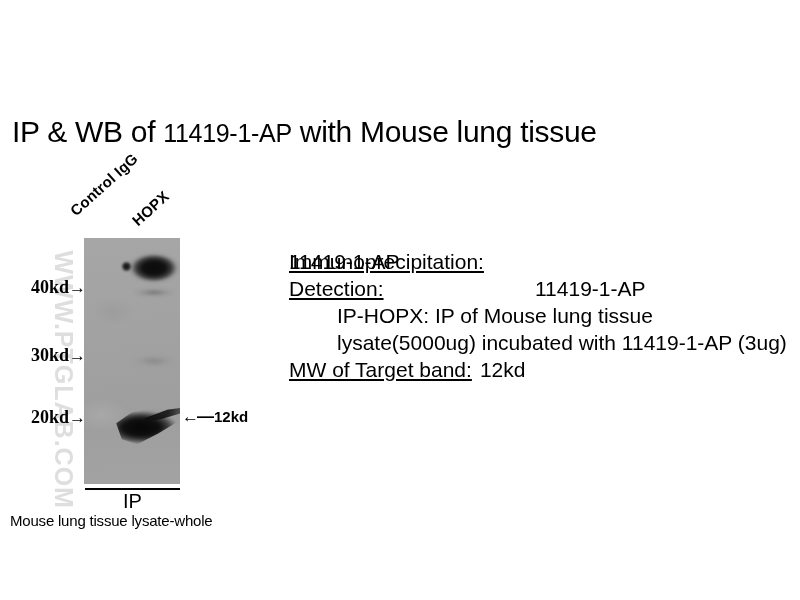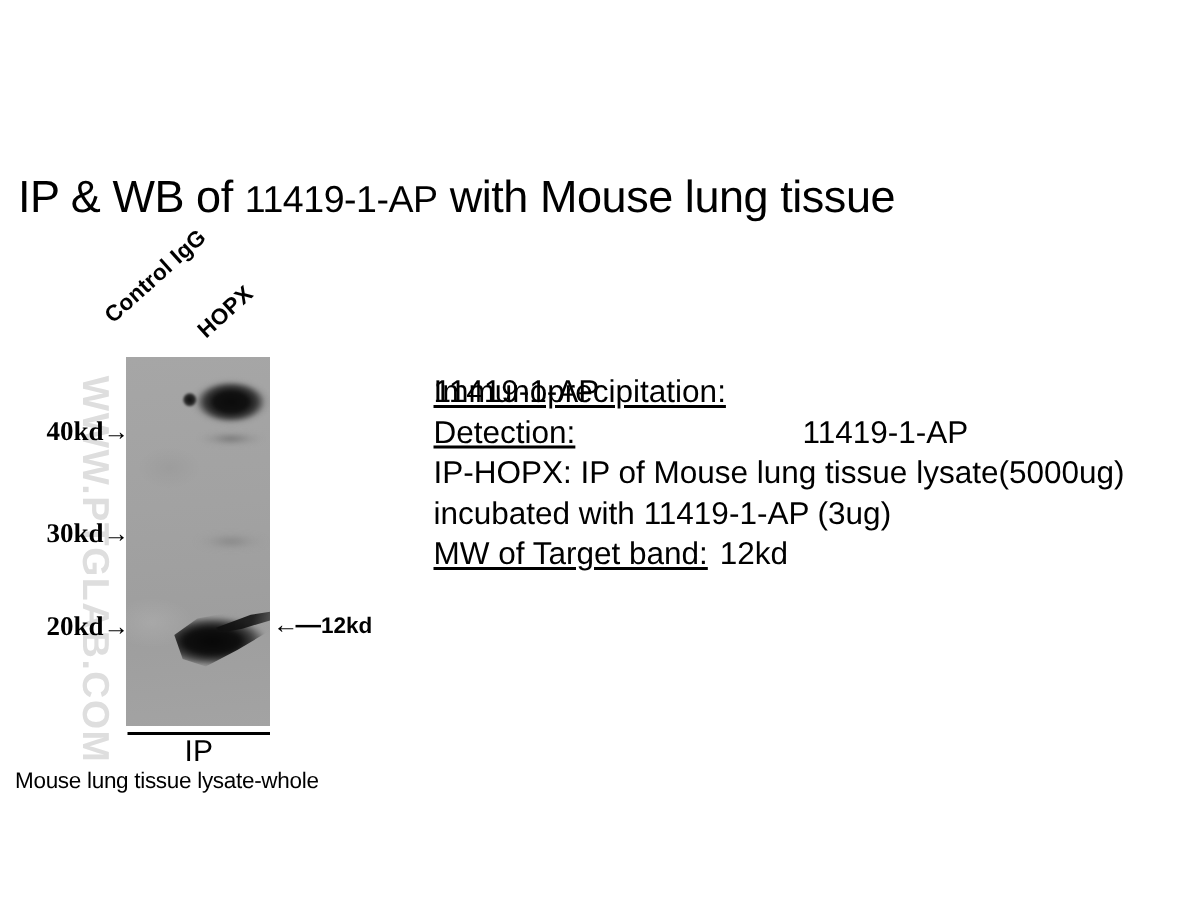--- a/index.html
+++ b/index.html
@@ -217,21 +217,21 @@
     width: 505px;
     font-size: 21px;
     line-height: 27px;
   }
   .info-row { white-space: nowrap; }
   .info-row .lbl  { display: inline-block; text-decoration: underline; }
   .info-row .val  { display: inline-block; }
   #info-ip   .lbl { width: 0; }
   #info-det  .lbl { width: 246px; }
   #info-prot .lbl { width: 246px; }
-  .info-para { white-space: normal; }
+  .info-para { white-space: normal; margin-left: 48px; }
 </style>
 </head>
 <body>
 
 <div id="title">
   <span class="t-main">IP &amp; WB of </span><span class="t-id">11419-1-AP</span><span class="t-main"> with Mouse lung tissue</span>
 </div>
 
 <div id="figure">
 

